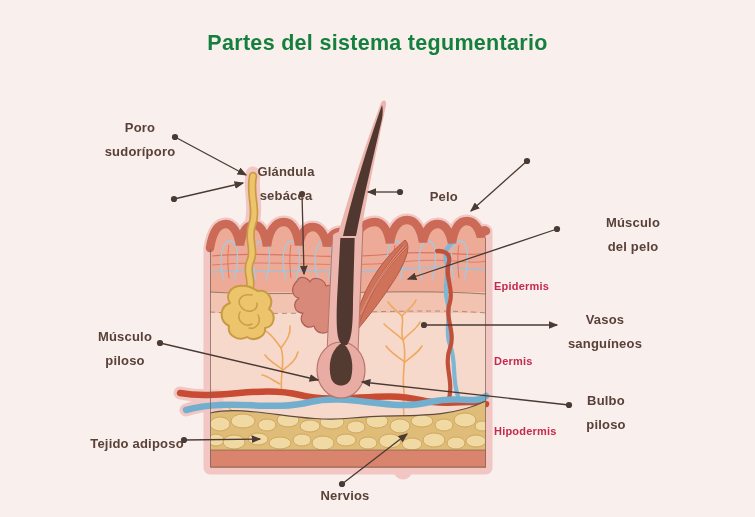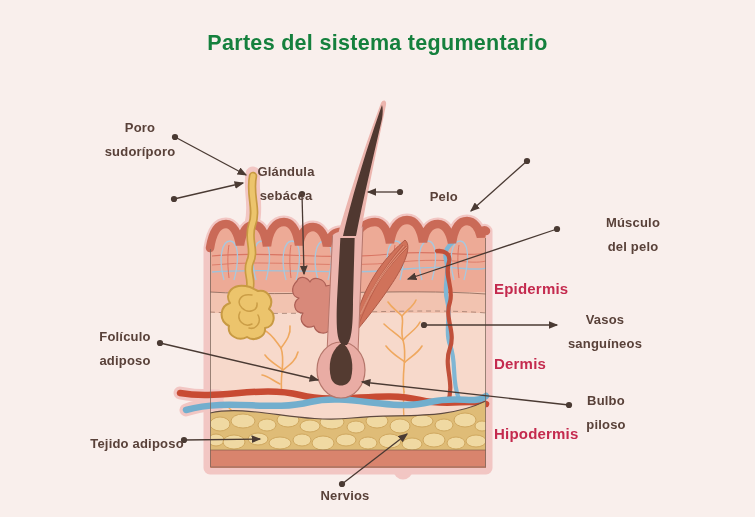--- a/index.html
+++ b/index.html
@@ -4,21 +4,21 @@
 <style>
   html,body{margin:0;padding:0;}
   body{width:755px;height:517px;overflow:hidden;font-family:"Liberation Sans","DejaVu Sans",sans-serif;}
   #stage{position:relative;width:755px;height:517px;background:#f9efec;}
   #art{position:absolute;left:0;top:0;}
   .title{position:absolute;left:0;top:31px;width:755px;text-align:center;
          font-size:21.5px;font-weight:bold;letter-spacing:.3px;color:#15803d;}
   .lbl{position:absolute;font-size:13px;font-weight:bold;line-height:24px;
        color:#594139;text-align:center;letter-spacing:.2px;}
   .lbl.left{text-align:right;}
-  .layer-lbl{position:absolute;font-size:15px;font-weight:bold;color:#c42a4e;
+  .layer-lbl{position:absolute;font-size:11px;font-weight:bold;color:#c42a4e;
              letter-spacing:.2px;text-align:left;}
 </style>
 </head>
 <body>
 
 <div id="stage">
 
 <svg id="art" width="755" height="517" viewBox="0 0 755 517">
   <defs>
     <clipPath id="clipA">
@@ -203,19 +203,19 @@
 
 <div class="title">Partes del sistema tegumentario</div>
 
 <div class="lbl" style="left:100px;top:116px;width:80px;">Poro sudoríporo</div>
 <div class="lbl" style="left:253px;top:160px;width:66px;">Glándula sebácea</div>
 <div class="lbl left" style="left:408px;top:185px;width:50px;">Pelo</div>
 <div class="lbl" style="left:566px;top:211px;width:62px;margin-left:36px;">Músculo del pelo</div>
 <div class="layer-lbl" style="left:494px;top:280px;">Epidermis</div>
 <div class="lbl" style="left:566px;top:308px;width:78px;">Vasos sanguíneos</div>
 <div class="layer-lbl" style="left:494px;top:355px;">Dermis</div>
-<div class="lbl" style="left:96px;top:325px;width:58px;">Folículo adiposo</div>
+<div class="lbl" style="left:96px;top:325px;width:58px;">Músculo piloso</div>
 <div class="lbl" style="left:582px;top:389px;width:48px;">Bulbo piloso</div>
 <div class="lbl" style="left:72px;top:432px;width:130px;">Tejido adiposo</div>
 <div class="layer-lbl" style="left:494px;top:425px;text-align:right;">Hipodermis</div>
 <div class="lbl" style="left:305px;top:484px;width:80px;">Nervios</div>
 
 </div>
 
 </body></html>

